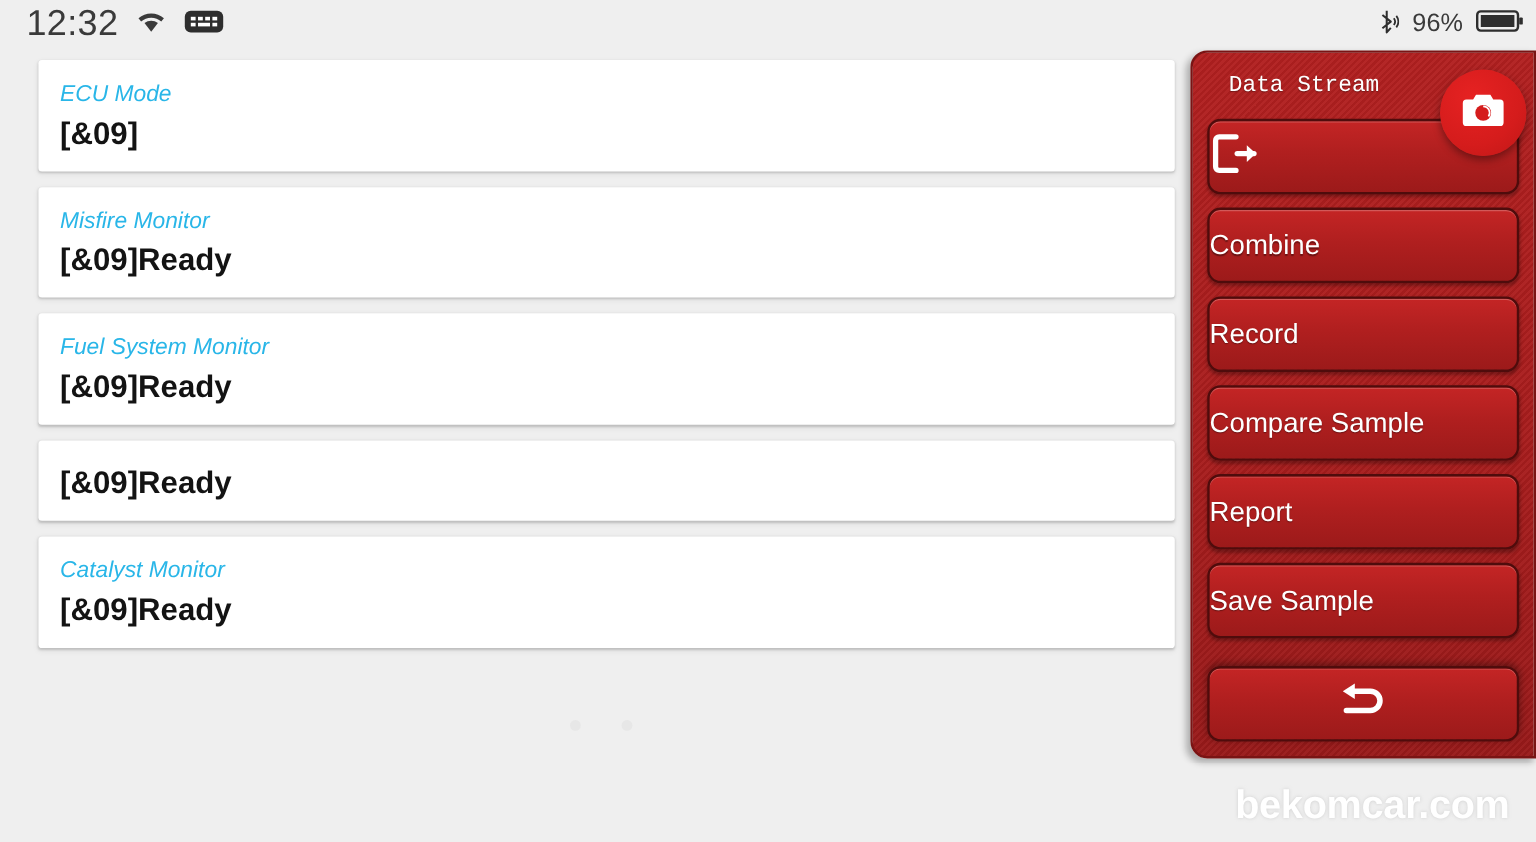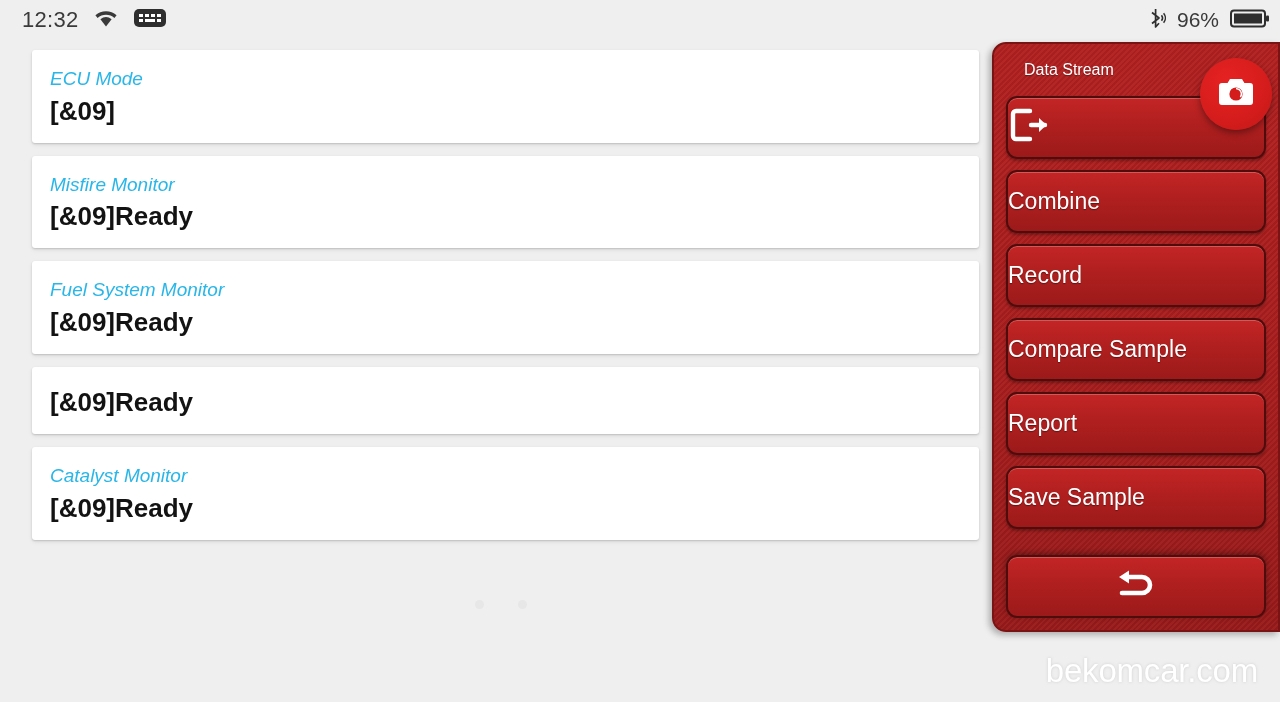--- a/index.html
+++ b/index.html
@@ -12,21 +12,21 @@
   #screen { position:relative; width:1280px; height:702px; background:#efefef; }
 
   
   #statusbar {
     position:absolute; left:0; top:0; width:1280px; height:40px;
     background:#efefef;
     display:flex; align-items:center;
   }
   #statusbar .left { display:flex; align-items:center; gap:14px; padding-left:22px; }
   #statusbar .right { display:flex; align-items:center; gap:11px; margin-left:auto; padding-right:10px; }
-  .sb-clock { font-size:22px; color:#3a3a3a; letter-spacing:.3px; }
+  .sb-clock { font-size:30px; color:#3a3a3a; letter-spacing:.3px; }
   .sb-pct   { font-size:21px; color:#3a3a3a; }
   .sb-icon  { display:block; }
 
   
   #list {
     position:absolute; left:8px; top:40px; width:985px; height:600px;
     padding:10px 14px 0 24px;
   }
   .card {
     position:relative;
@@ -68,24 +68,25 @@
       repeating-linear-gradient(135deg, rgba(0,0,0,.05) 0 2px, rgba(255,255,255,.03) 2px 4px),
       linear-gradient(180deg,#b22020 0%, #a81d1d 55%, #991a1a 100%);
     border:2px solid #7a1414;
     border-radius:14px 0 0 14px;
     box-shadow:-3px 3px 6px rgba(0,0,0,.28);
     overflow:hidden;
     padding:0 12px;
   }
   #panel-title {
     color:#ffffff;
-    font-size:16px;
+    font-size:19px;
     padding:18px 0 0 18px;
     line-height:1;
     text-shadow:0 1px 1px rgba(0,0,0,.35);
+    font-family:Liberation Mono, monospace;
   }
   .rbtn {
     position:relative;
     display:flex; align-items:center; 
     height:63px;
     margin-top:11px;
     border:2px solid #4f0c0c;
     border-radius:11px;
     background:linear-gradient(180deg,#c42525 0%, #b01f1f 45%, #9c1a1a 100%);
     box-shadow:inset 0 1px 0 rgba(255,255,255,.24), 0 2px 3px rgba(0,0,0,.3);
@@ -122,21 +123,21 @@
     cursor:pointer;
     z-index:5;
   }
 
   
   #watermark {
     position:absolute;
     right:22px; bottom:12px;
     color:#ffffff;
     font-size:33px;
-    font-weight:normal;
+    font-weight:bold;
     letter-spacing:-.2px;
     text-shadow:0 0 3px rgba(180,180,180,.55);
     z-index:10;
     text-align:right;
   }
 </style>
 </head>
 <body>
 
 <div id="screen">

